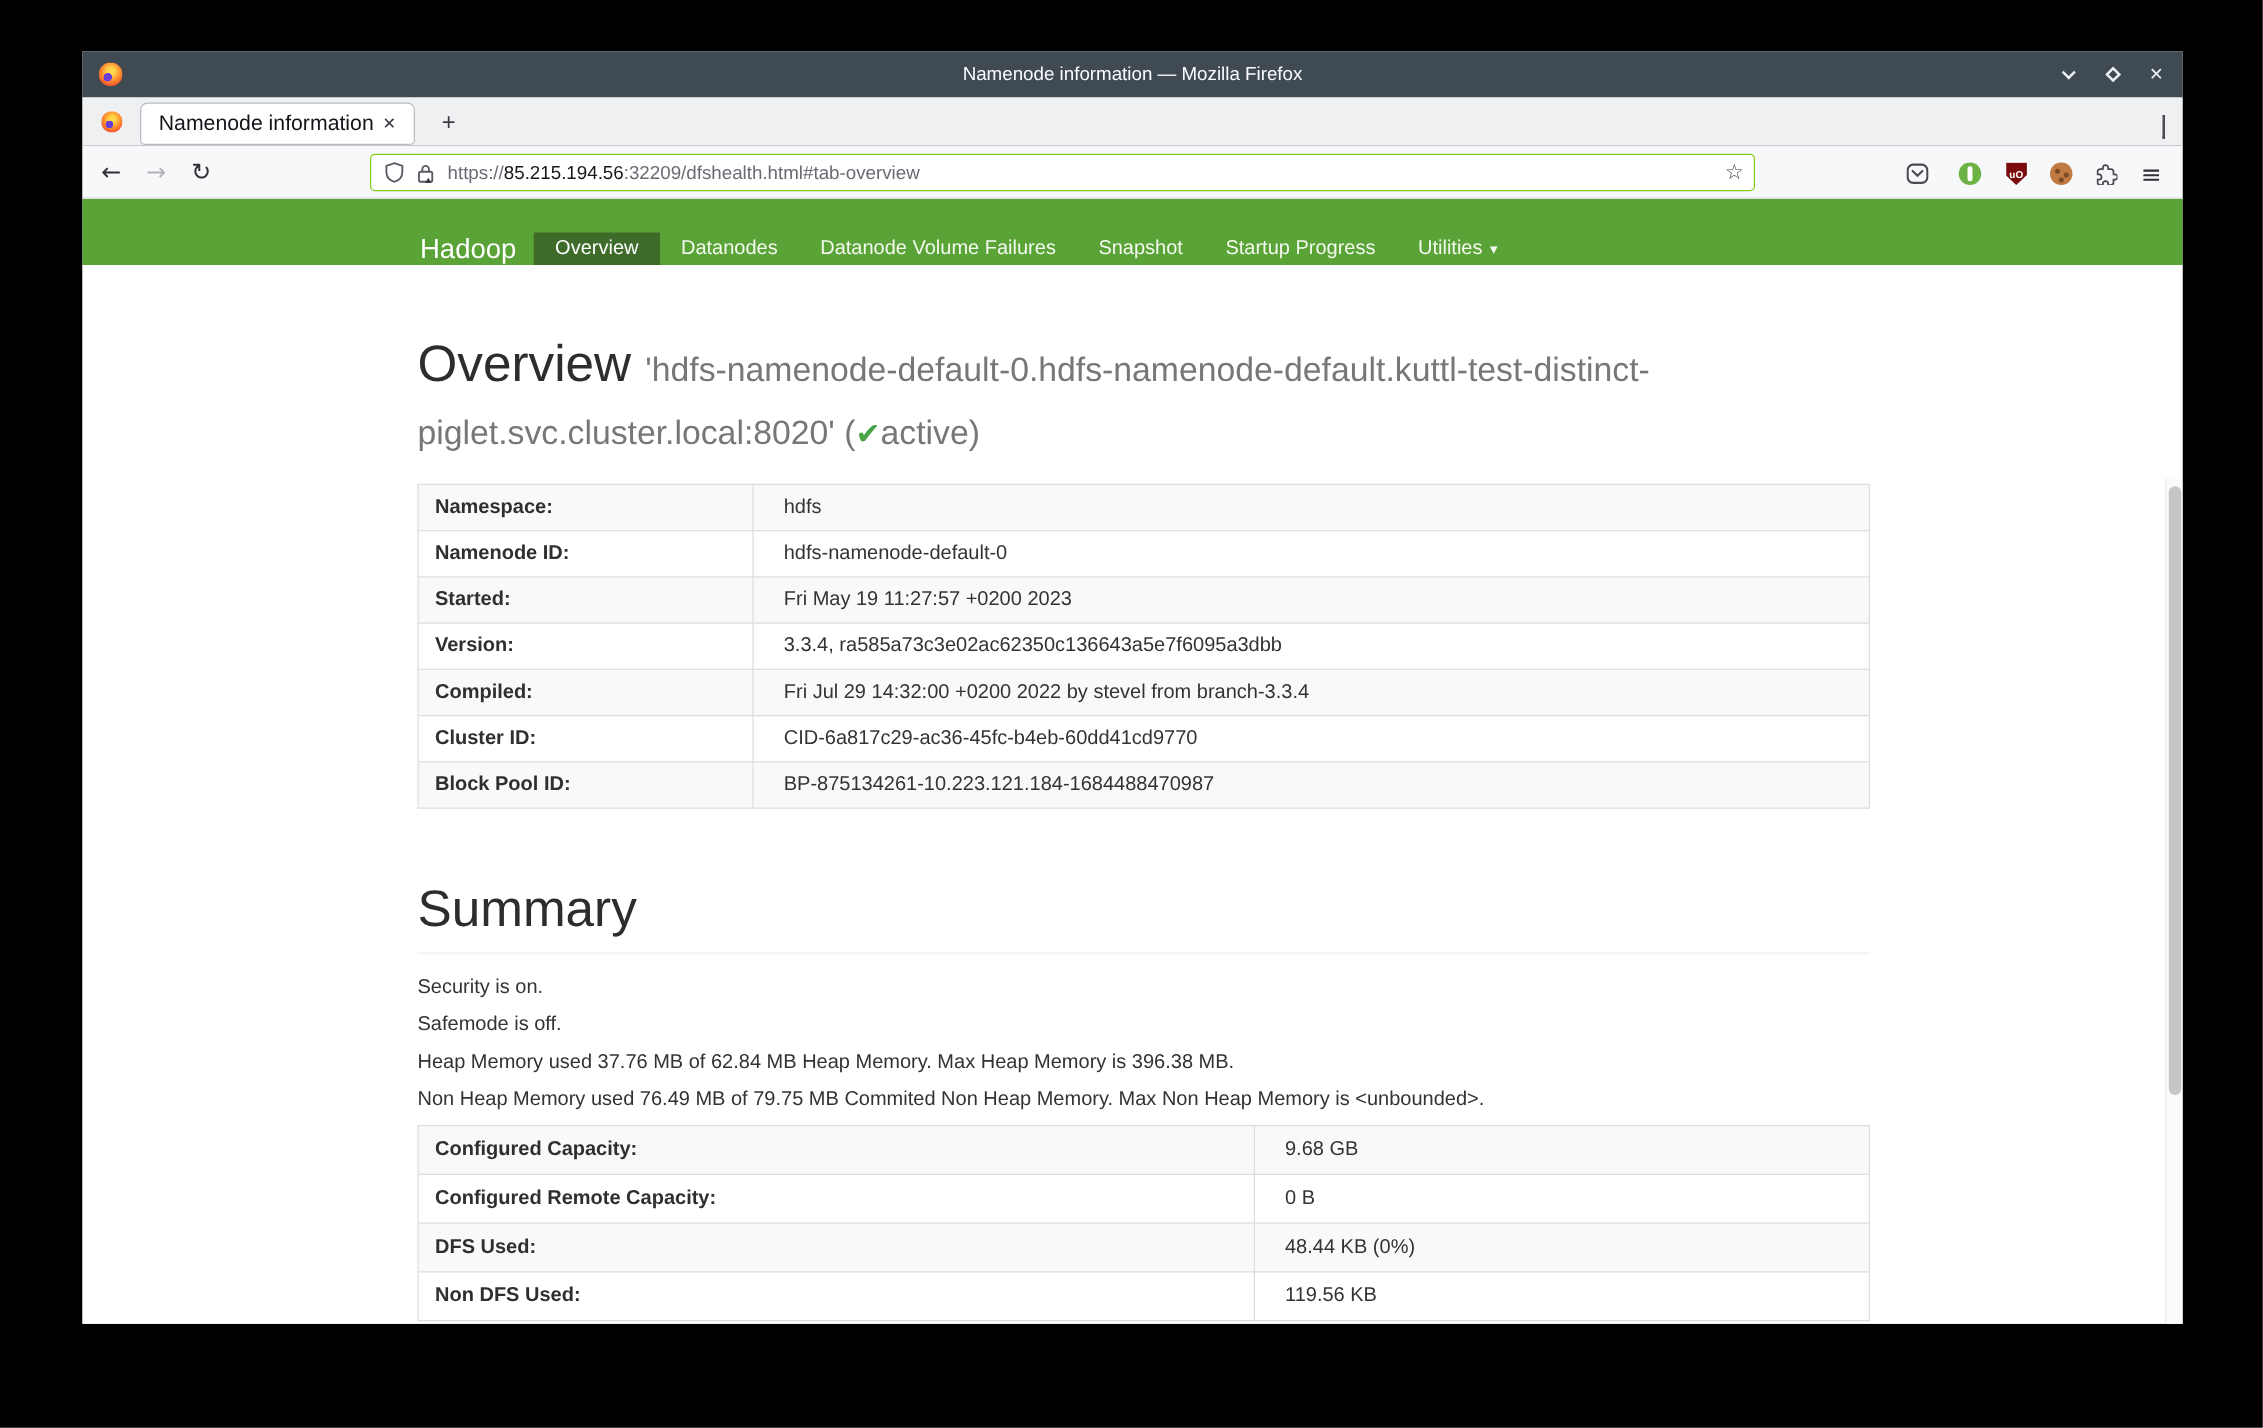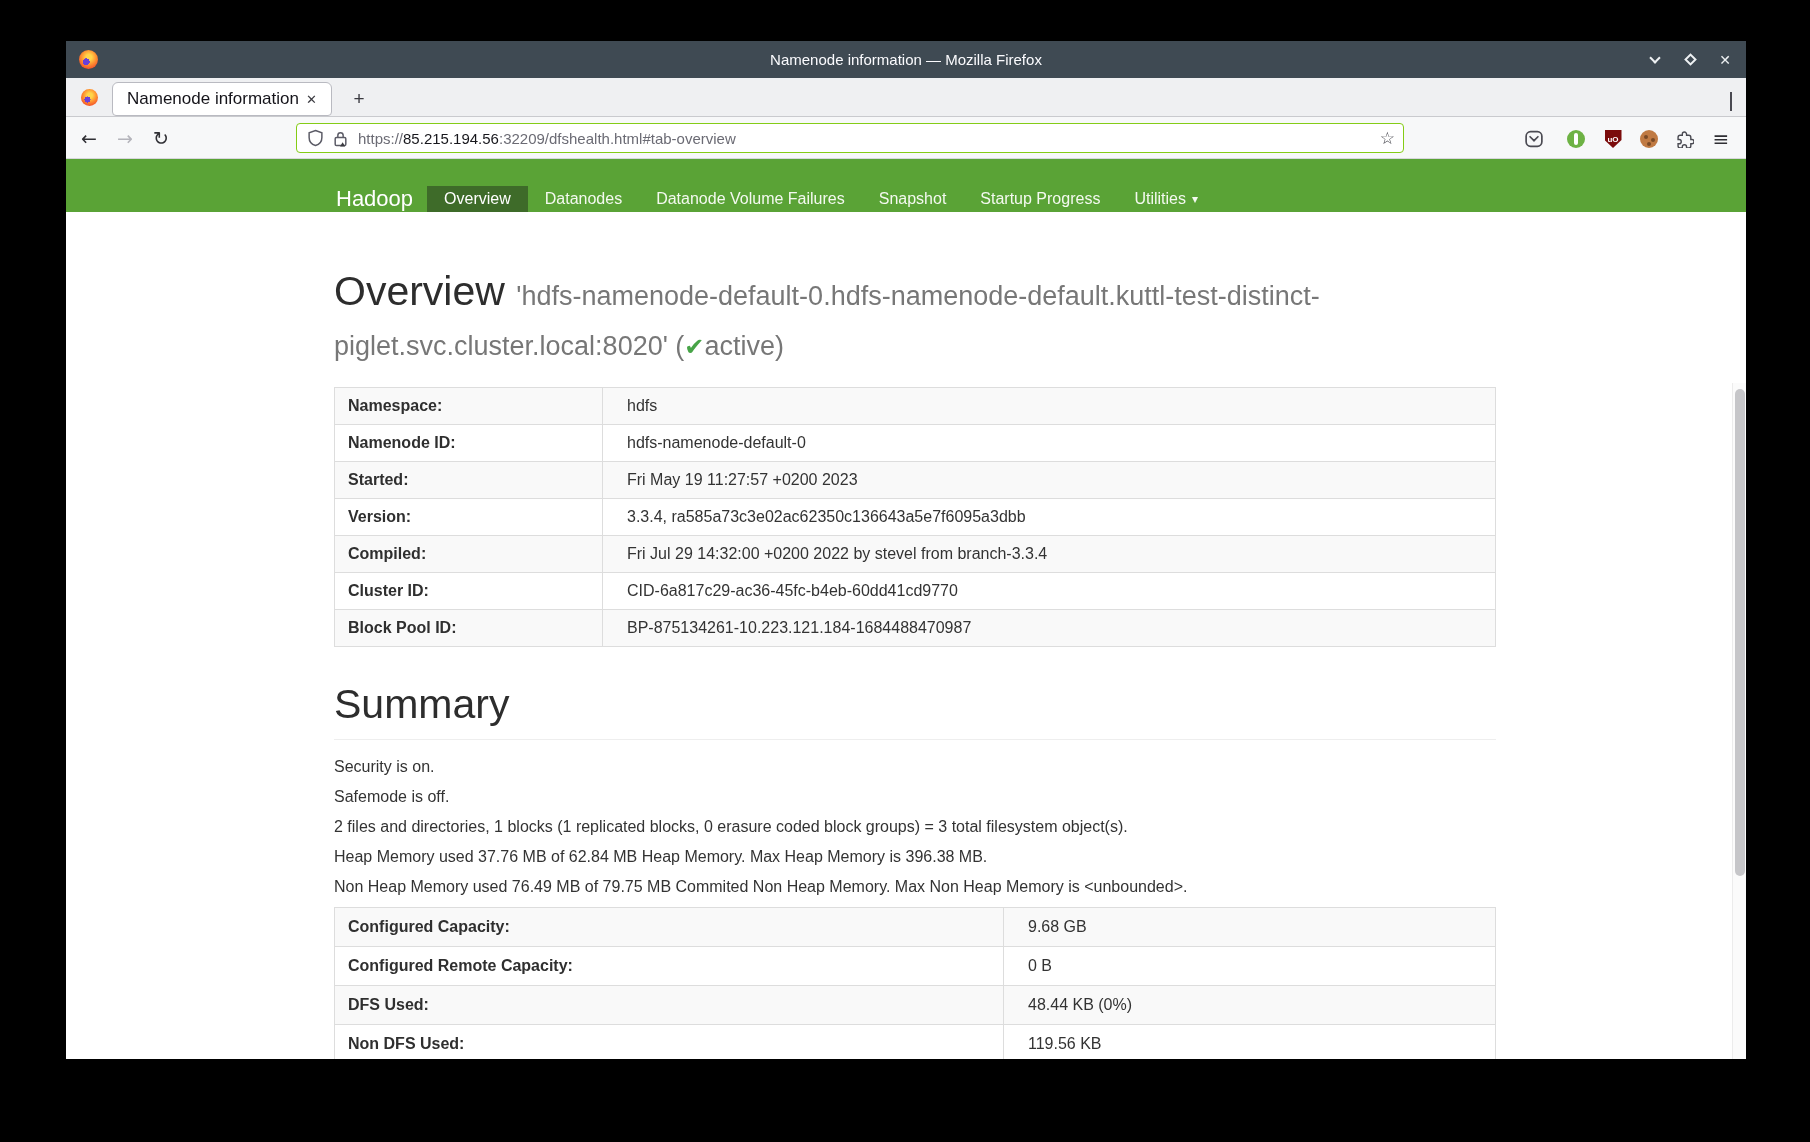--- a/index.html
+++ b/index.html
@@ -86,21 +86,21 @@
   table.tbl td { border:1px solid #ddd; line-height:20px; vertical-align:middle; }
   table.tbl td.lbl { font-weight:bold; color:#2f2f2f; padding:8px 13px; }
   table.tbl td.val { padding:8px 13px 8px 24px; }
   table.tbl tr:nth-child(odd) { background:#f9f9f9; }
   .tbl-info { margin-top:18px; }
   .tbl-info td.lbl { width:268px; }
   .tbl-cap { margin-top:2px; }
   .tbl-cap td { padding-top:9px !important; padding-bottom:9px !important; }
   .tbl-cap td.lbl { width:669px; }
 
-  h1.summary-h { margin-top:34px; font-size:41px; font-weight:500; color:#2d2d2d; line-height:46px; }
+  h1.summary-h { margin-top:57px; font-size:41px; font-weight:500; color:#2d2d2d; line-height:46px; }
   hr.rule { border:none; border-top:1px solid #eee; margin:12px 0 17px 0; }
   .para { font-size:16px; line-height:20px; margin:0 0 10px 0; color:#333; }
 
   
   .scrollbar { position:absolute; right:0; top:171px; width:14px; height:847px;
                background:#fbfbfb; border-left:1px solid #ececec; }
   .scroll-thumb { position:absolute; left:2px; top:6px; width:10px; height:487px;
                   background:#c6c6c9; border-radius:6px; }
 </style>
 </head>
@@ -228,21 +228,20 @@
               <td class="val">BP-875134261-10.223.121.184-1684488470987</td>
             </tr>
         </tbody>
       </table>
 
       <h1 class="summary-h">Summary</h1>
       <hr class="rule">
 
       <p class="para">Security is on.</p>
       <p class="para">Safemode is off.</p>
-      <p class="para">2 files and directories, 1 blocks (1 replicated blocks, 0 erasure coded block groups) = 3 total filesystem object(s).</p>
       <p class="para">Heap Memory used 37.76 MB of 62.84 MB Heap Memory. Max Heap Memory is 396.38 MB.</p>
       <p class="para">Non Heap Memory used 76.49 MB of 79.75 MB Commited Non Heap Memory. Max Non Heap Memory is &lt;unbounded&gt;.</p>
 
       <table class="tbl tbl-cap">
         <tbody>
           <tr>
               <td class="lbl">Configured Capacity:</td>
               <td class="val">9.68 GB</td>
             </tr>
           <tr>

